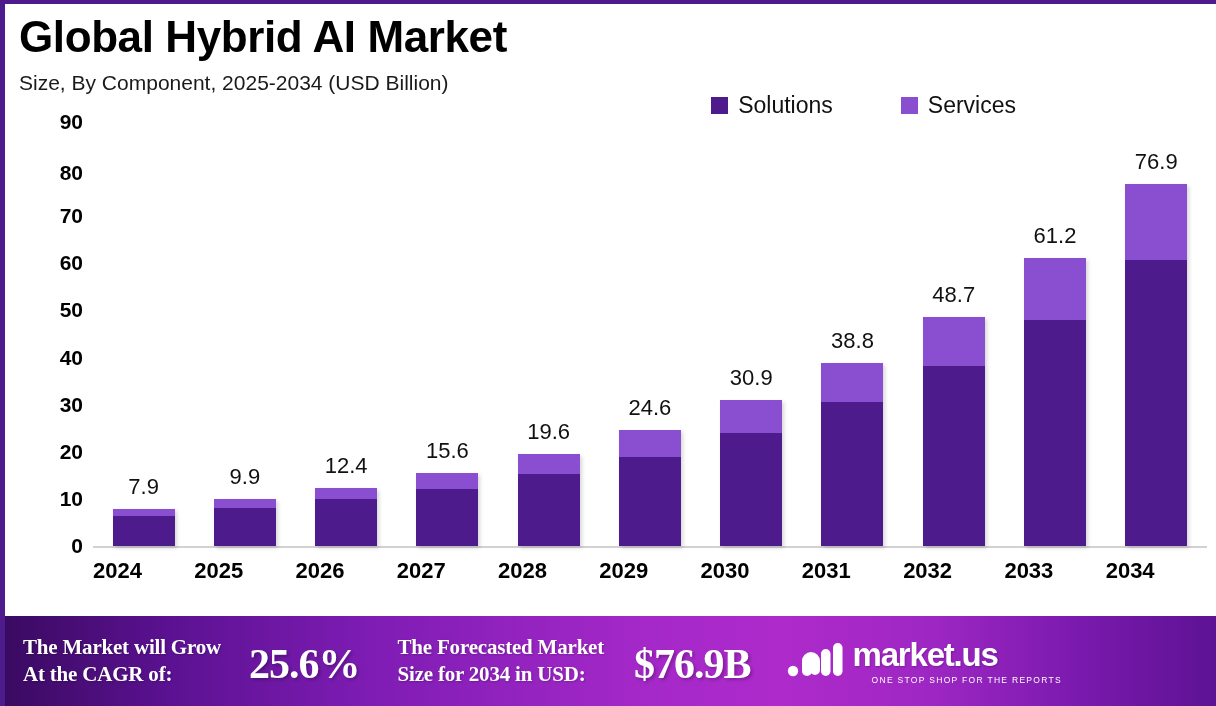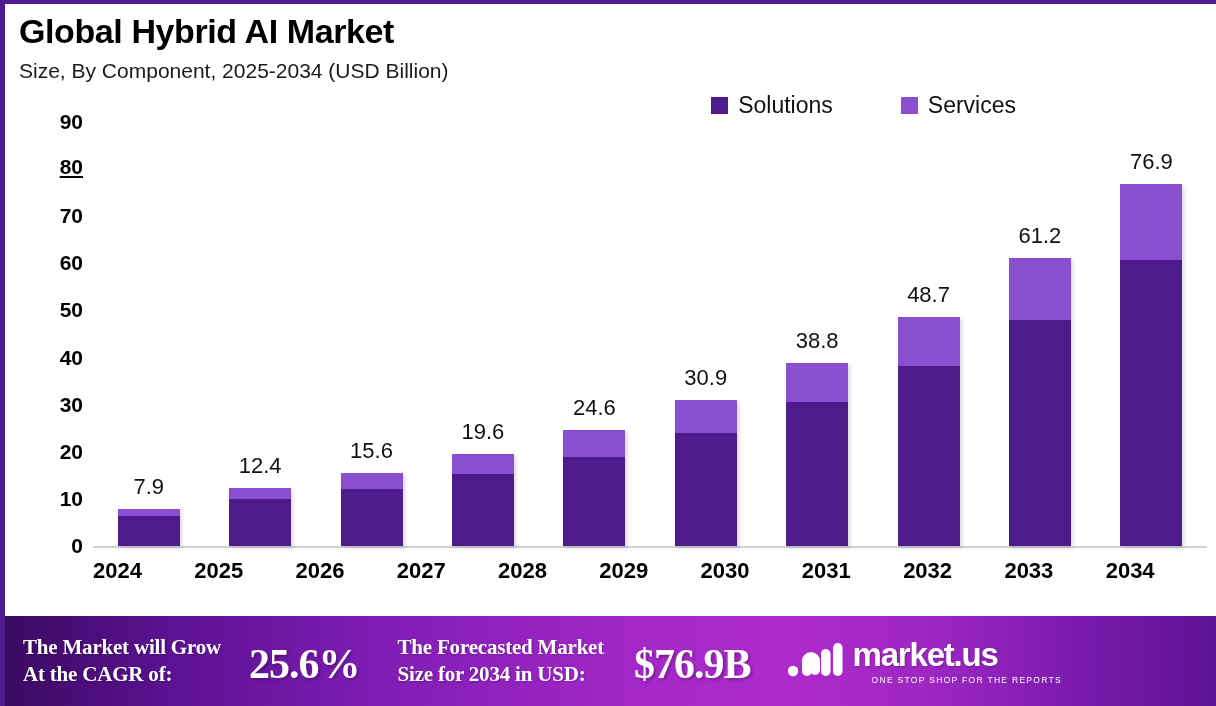--- a/index.html
+++ b/index.html
@@ -22,21 +22,21 @@
   }
 
   
   .header {
     position: absolute;
     left: 14px;
     top: 8px;
     width: 700px;
   }
   .chart-title {
-    font-size: 34px;
+    font-size: 44px;
     font-weight: bold;
     color: #000000;
     letter-spacing: -0.4px;
     line-height: 1.15;
     margin: 0;
     white-space: nowrap;
   }
   .chart-subtitle {
     font-size: 21px;
     font-weight: normal;
@@ -260,30 +260,37 @@
   <div class="plot">
     <div class="y-axis" id="y-axis">
         <div class="y-tick" style="top: 424px;">0</div>
         <div class="y-tick" style="top: 376.889px;">10</div>
         <div class="y-tick" style="top: 329.778px;">20</div>
         <div class="y-tick" style="top: 282.667px;">30</div>
         <div class="y-tick" style="top: 235.556px;">40</div>
         <div class="y-tick" style="top: 188.444px;">50</div>
         <div class="y-tick" style="top: 141.333px;">60</div>
         <div class="y-tick" style="top: 94.2222px;">70</div>
-        <div class="y-tick" style="top: 45px; text-decoration: underline;">80</div>
+        <div class="y-tick" style="top: 51px;">80</div>
         <div class="y-tick" style="top: 0px;">90</div>
       </div>
     <div class="axis-line"></div>
     <div class="bars" id="bars">
         <div class="bar-col">
           <div class="bar-stack">
             <div class="bar-value">7.9</div>
             <div class="seg-services" style="height: 7.06667px; background: rgb(138, 79, 208);"></div>
             <div class="seg-solutions" style="height: 30.1511px; background: rgb(78, 27, 140);"></div>
+          </div>
+        </div>
+        <div class="bar-col">
+          <div class="bar-stack">
+            <div class="bar-value">9.9</div>
+            <div class="seg-services" style="height: 8.95111px; background: rgb(138, 79, 208);"></div>
+            <div class="seg-solutions" style="height: 37.6889px; background: rgb(78, 27, 140);"></div>
           </div>
         </div>
         <div class="bar-col">
           <div class="bar-stack">
             <div class="bar-value">12.4</div>
             <div class="seg-services" style="height: 11.7778px; background: rgb(138, 79, 208);"></div>
             <div class="seg-solutions" style="height: 46.64px; background: rgb(78, 27, 140);"></div>
           </div>
         </div>
         <div class="bar-col">

